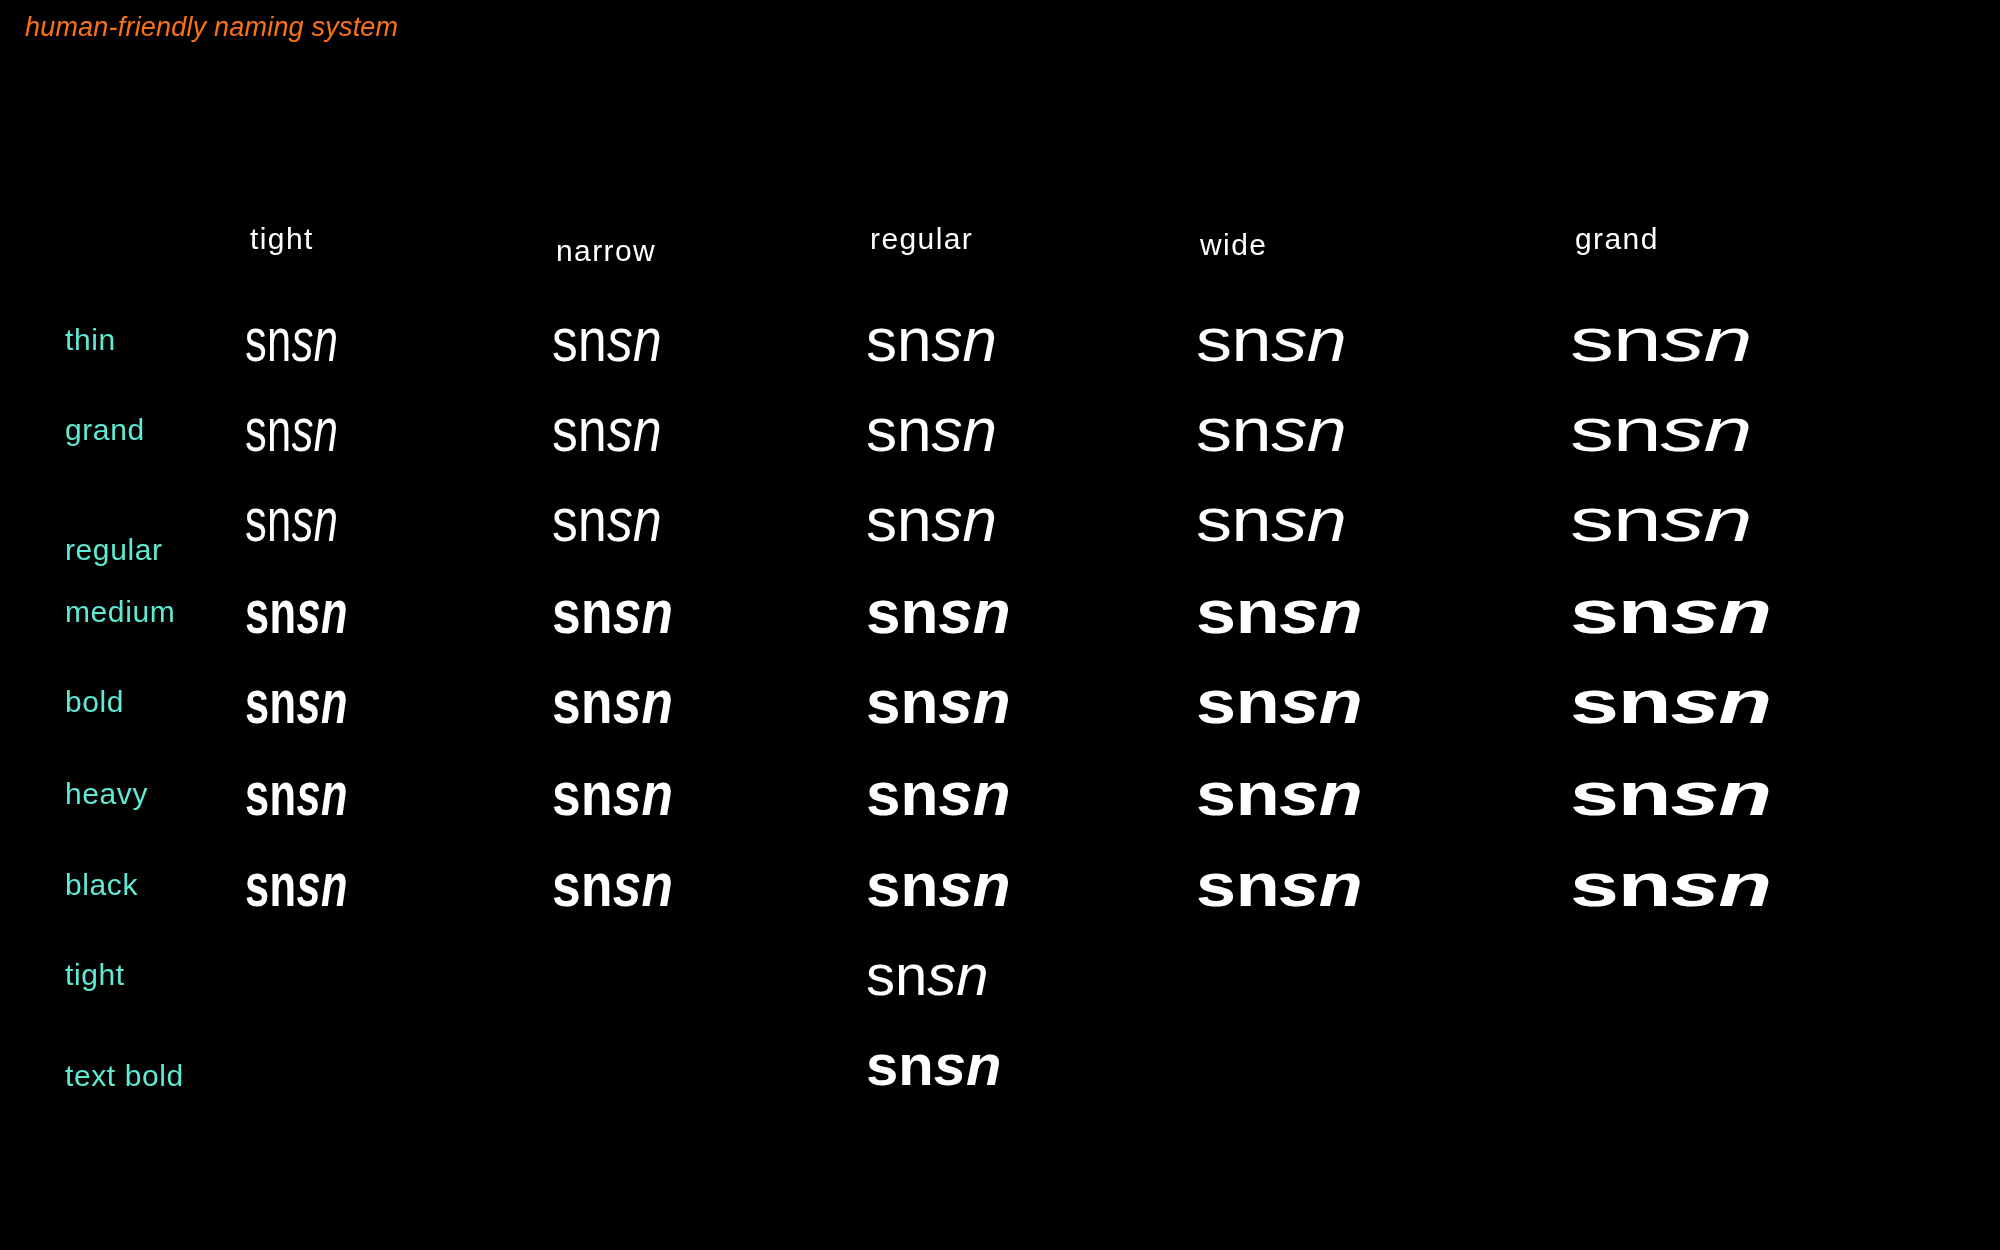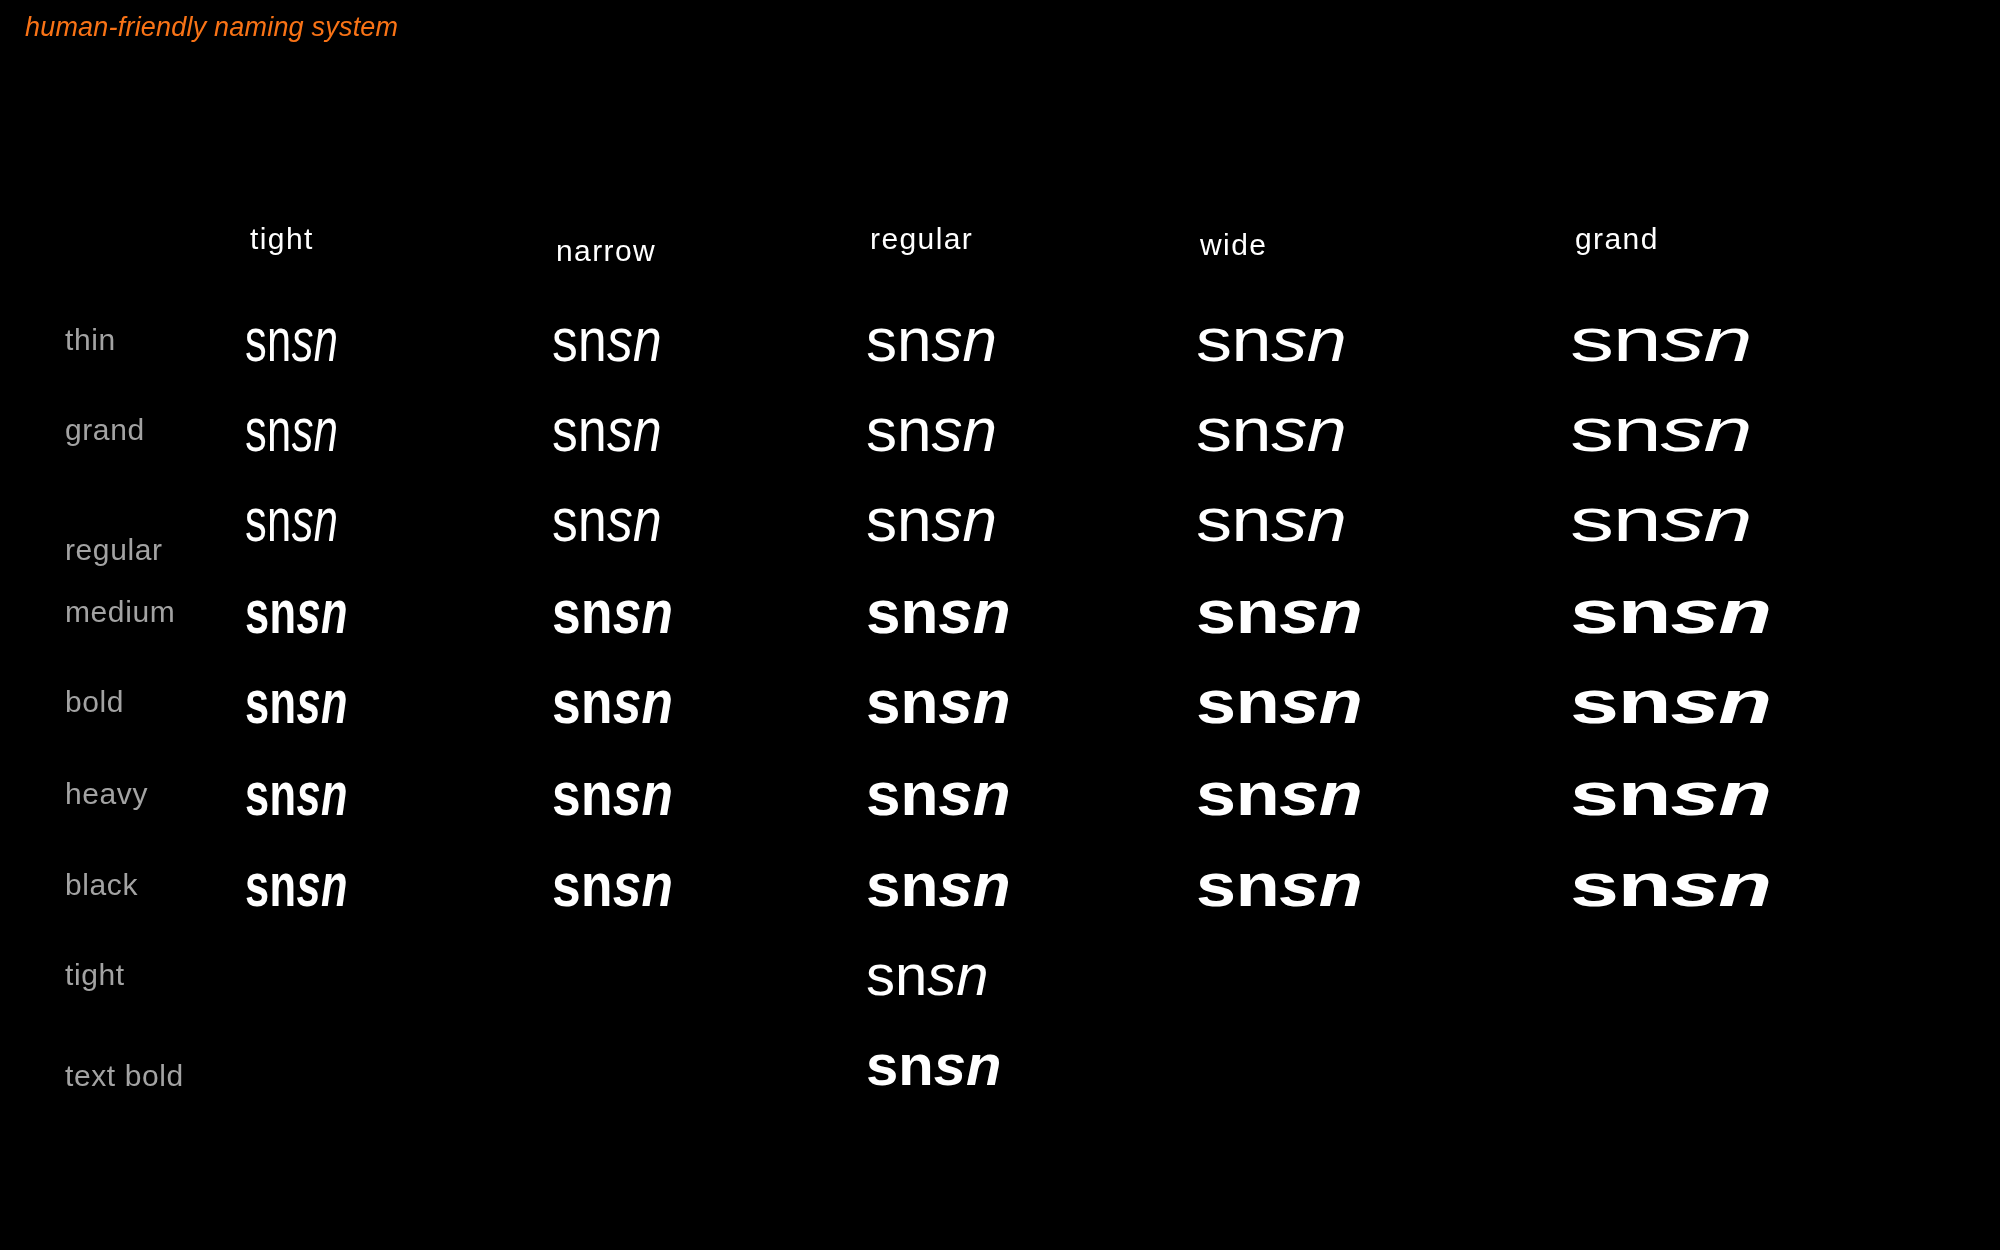--- a/index.html
+++ b/index.html
@@ -49,21 +49,21 @@
     white-space: nowrap;
   }
 
   .row-label {
     position: absolute;
     left: 65px;
     font-family: "Liberation Sans", sans-serif;
     font-weight: 400;
     font-size: 30px;
     letter-spacing: 0.6px;
-    color: #a3a3a3;
+    color: #5eead4;
     white-space: nowrap;
     transform: translateY(-50%);
   }
 
   
   .specimen {
     position: absolute;
     white-space: nowrap;
     color: #ffffff;
     font-family: "Liberation Sans", sans-serif;

